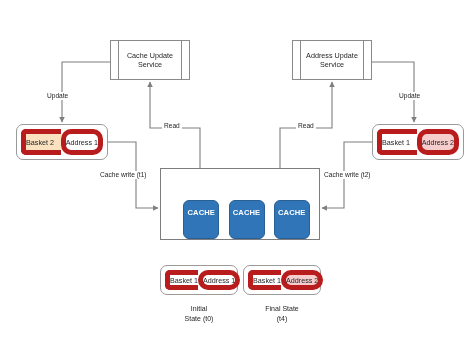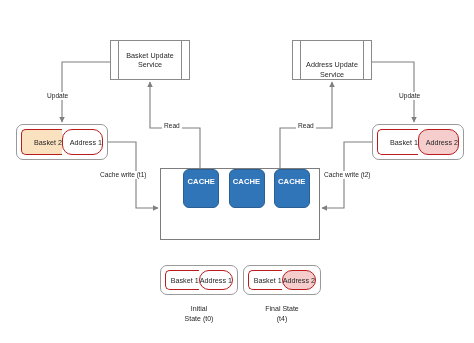--- a/index.html
+++ b/index.html
@@ -68,24 +68,24 @@
     position: absolute;
     left: 4px;
     right: 4px;
     top: 4px;
     bottom: 4px;
     display: flex;
   }
   .record .cell {
     flex: 1 1 50%;
     box-sizing: border-box;
-    border: 1px solid #b91c1c;
+    border: 5px solid #b91c1c;
     display: flex;
     align-items: center;
-    justify-content: flex-end;
+    justify-content: flex-start;
     font-size: 7.2px;
     color: #1f1f1f;
     background: #ffffff;
     white-space: nowrap;
   }
   .record .cell.first {
     border-top-left-radius: 5px;
     border-bottom-left-radius: 5px;
     border-right-width: 0;
   }
@@ -95,21 +95,21 @@
     border-radius: 10px;
   }
 
   
   #cache-container {
     position: absolute;
     box-sizing: border-box;
     background: #ffffff;
     border: 1px solid #7d7d7d;
     display: flex;
-    align-items: flex-start;
+    align-items: flex-end;
     justify-content: space-evenly;
     z-index: 3;
     padding-left: 13px;
   }
   .cache-node {
     box-sizing: border-box;
     width: 36px;
     height: 39px;
     border-radius: 6px;
     border: 1px solid #2a5f93;
@@ -168,25 +168,25 @@
       <path d="M 372 142 L 344 142 L 344 208 L 322 208" marker-end="url(#arrow)"></path>
 
       <path d="M 280 168 L 280 128 L 332 128 L 332 82" marker-end="url(#arrow)"></path>
 
     </g>
   </svg>
 
   <div class="service" style="left:110px; top:40px; width:80px; height:40px;">
     <span class="bar left"></span>
     <span class="bar right"></span>
-    <span class="svc-label">Basket Update
+    <span class="svc-label">Cache Update
 Service</span>
   </div>
 
-  <div class="service" style="left:292px; top:40px; width:80px; height:40px;align-items:flex-end;">
+  <div class="service" style="left:292px; top:40px; width:80px; height:40px;">
     <span class="bar left"></span>
     <span class="bar right"></span>
     <span class="svc-label">Address Update
 Service</span>
   </div>
 
   <div class="record" style="left:16px; top:124px; width:92px; height:36px;">
     <div class="cells">
       <div class="cell first" style="background:#FAE2C0;">
         <span>Basket 2</span>

